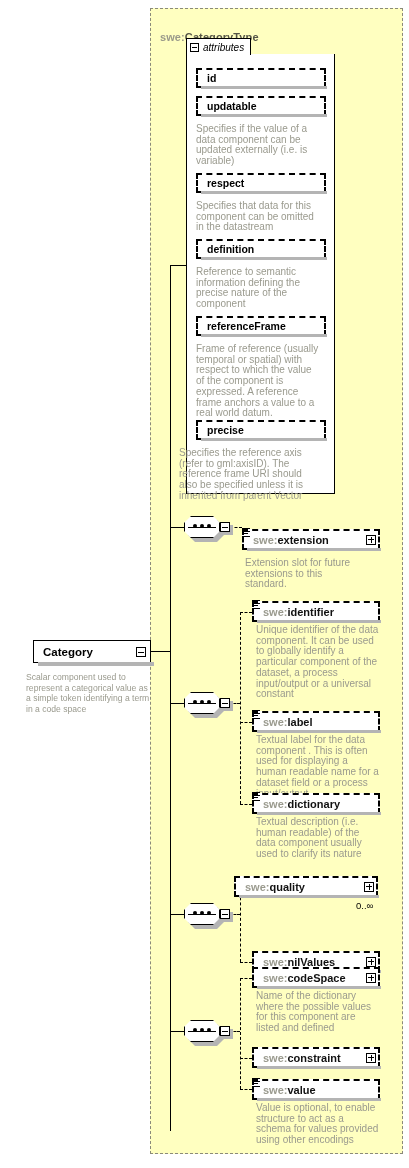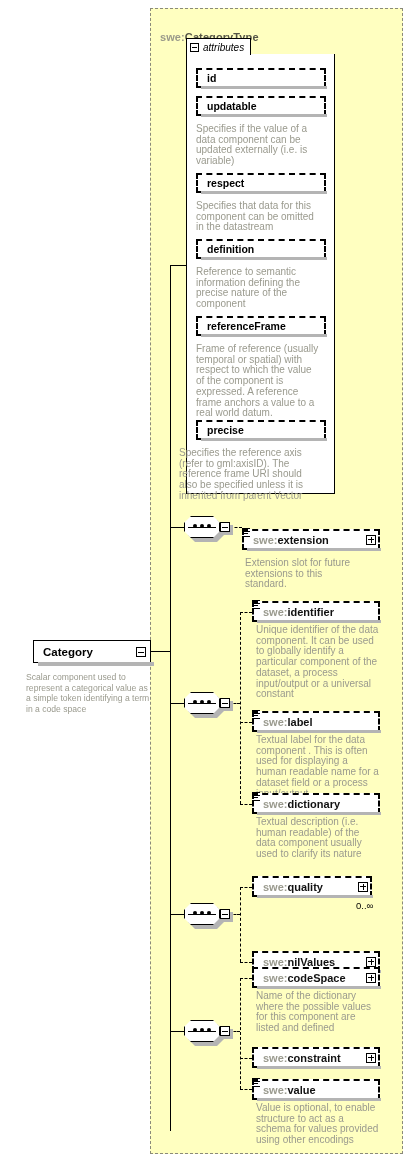--- a/index.html
+++ b/index.html
@@ -388,21 +388,21 @@
     <div class="dot d2"></div>
     <div class="dot d3"></div>
   <div class="minus-shadow"></div>
   <div class="minus"></div>
 </div>
 <div class="dln h" style="left:230px; top:914px; width:10px;"></div>
 <div class="dln v" style="left:240px; top:887px; height:75px;"></div>
 <div class="dln h" style="left:240px; top:887px; width:12px;"></div>
 <div class="dln h" style="left:240px; top:962px; width:12px;"></div>
 
-<div class="elem-box" style="left:252px; top:876px; width:120px;">
+<div class="elem-box" style="left:234px; top:876px; width:144px;">
   <span class="elem-label"><span class="ns">swe:</span><span>quality</span></span>
   <span class="expand"></span>
 </div>
 <div class="card" style="left:356px; top:900px;">0..∞</div>
 
 <div class="elem-box" style="left:252px; top:951px; width:128px;">
   <span class="elem-label"><span class="ns">swe:</span><span>nilValues</span></span>
   <span class="expand"></span>
 </div>
 

